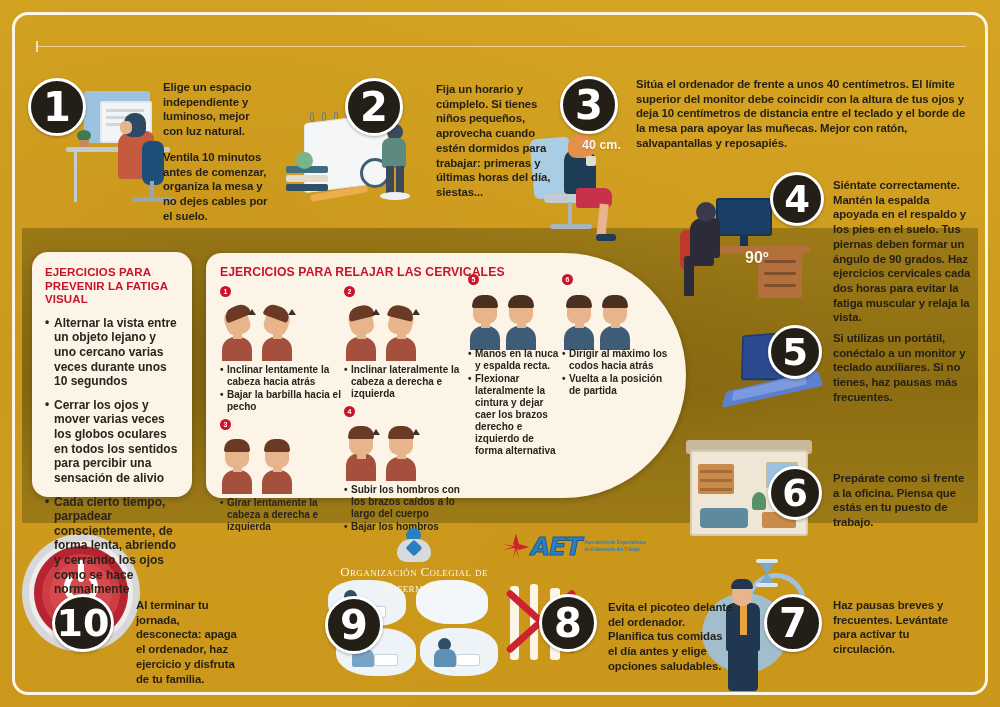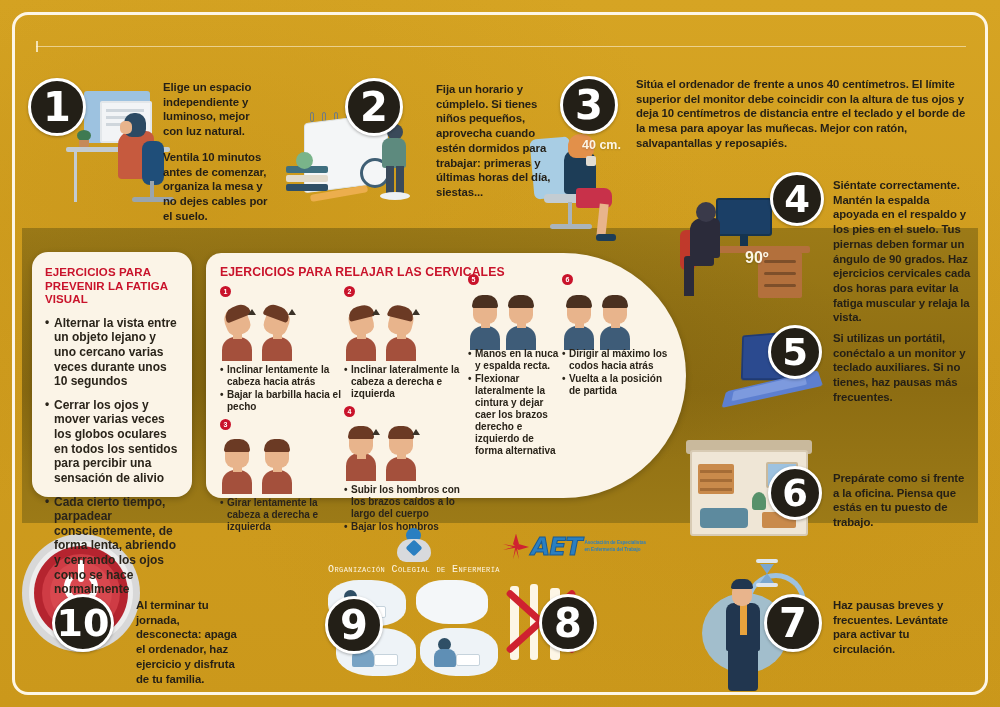--- a/index.html
+++ b/index.html
@@ -267,22 +267,22 @@
       border: 6px solid #ffffff; border-radius:50%; border-top-color: transparent; }
   #ill10 .pwbar { position:absolute; left: 56px; top: 26px; width: 6px; height: 22px; background:#fff; border-radius:3px; }
 
   
   #logo-ocn { position:absolute; left: 318px; top: 528px; width: 192px; text-align:center; z-index: 8; }
   #logo-ocn .mark { width: 34px; height: 34px; margin: 0 auto 2px; position: relative; }
   #logo-ocn .mark .s1 { position:absolute; left:9px; top:0; width:15px; height:15px; border-radius:50%; background:#2a7fc1; }
   #logo-ocn .mark .s2 { position:absolute; left:0; top:11px; width:34px; height:23px; background:#d8dadd;
        border-radius: 14px 14px 9px 9px; }
   #logo-ocn .mark .s3 { position:absolute; left:11px; top:14px; width:12px; height:12px; background:#2a7fc1; transform: rotate(45deg); border-radius:2px; }
-  #logo-ocn .cap { font-family: Liberation Mono, monospace; font-variant: small-caps;
-       color: #fdf6e6; font-size: 10px; letter-spacing: .4px; }
+  #logo-ocn .cap { font-family: Liberation Serif, serif; font-variant: small-caps;
+       color: #fdf6e6; font-size: 13px; letter-spacing: .4px; }
 
   #logo-aet { position:absolute; left: 504px; top: 534px; z-index: 8; display:flex; align-items:center; gap:3px; }
   #logo-aet .cross { width: 24px; height: 24px; position: relative; }
   #logo-aet .cross i, #logo-aet .cross b {
       position:absolute; left: 9px; top: -1px; width: 6px; height: 26px; background:#cf2230;
       clip-path: polygon(50% 0,100% 40%,62% 50%,100% 100%,50% 62%,0 100%,38% 50%,0 40%);
   }
   #logo-aet .cross b { transform: rotate(90deg); }
   #logo-aet .aet { font-family:"DejaVu Sans", sans-serif; font-weight:700; font-style: italic;
       font-size: 25px; color:#2a7fc1; letter-spacing:-1px; line-height:1;
@@ -459,20 +459,23 @@
   <div class="ill" id="ill8">
     <div class="fork"></div>
     <div class="knife"></div>
     <div class="spoon"></div>
     <div class="cross1"></div>
     <div class="cross2"></div>
   </div>
   <div class="badge" id="badge8" style="left:539px;top:594px;width:58px;height:58px;font-size:40px;">
     <span>8</span>
   </div>
+  <div class="tip" style="left:608px;top:600px;width:126px;">
+    <p>Evita el picoteo delante del ordenador. Planifica tus comidas el día antes y elige opciones saludables.</p>
+  </div>
 
   <div class="ill" id="ill9">
     <div class="wcard" style="left:0;top:2px;width:78px;height:46px;"></div>
     <div class="wperson" style="left:12px;top:12px;">
       <div class="h" style="left:4px;top:0;"></div>
       <div class="b" style="left:0;top:11px;"></div>
       <div class="lap" style="left:22px;top:16px;"></div>
     </div>
     <div class="wcard" style="left:8px;top:50px;width:80px;height:48px;"></div>
     <div class="wperson" style="left:24px;top:60px;">

